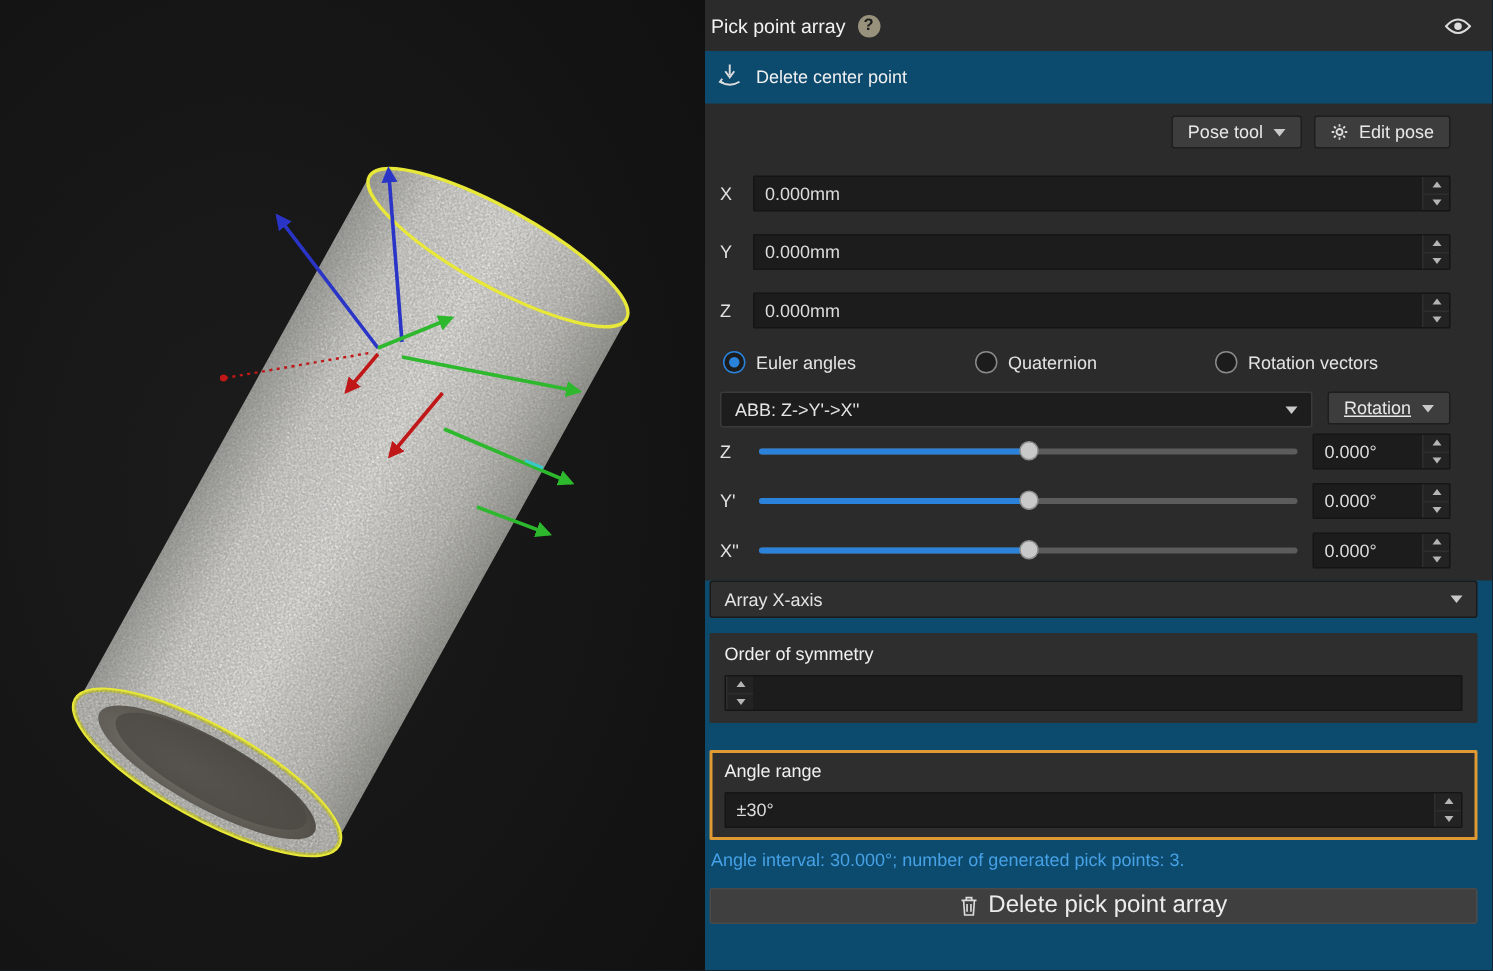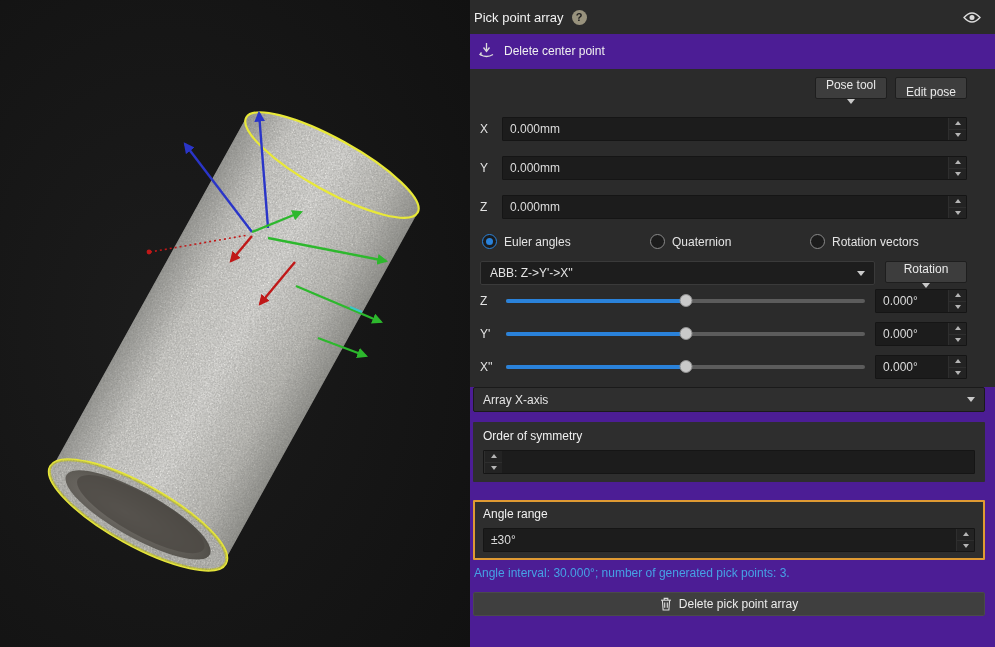--- a/index.html
+++ b/index.html
@@ -4,38 +4,38 @@
 <style>
   html,body{margin:0;padding:0;background:#111;}
   .app{width:995px;height:647px;display:flex;font-family:"Liberation Sans",sans-serif;
        font-size:12px;color:#e4e4e4;background:#242424;overflow:hidden;}
 
   
   .viewport{width:470px;height:647px;flex:none;position:relative;background:#141414;}
   .viewport svg{display:block;}
 
   
-  .panel{flex:1;display:flex;flex-direction:column;background:#4c1d95;min-width:0;}
+  .panel{flex:1;display:flex;flex-direction:column;background:#0c4a6e;min-width:0;}
 
   .panel-header{height:34px;flex:none;display:flex;align-items:center;
                 background:#2b2b2b;padding:0 12px 0 4px;}
   .panel-title{font-size:13px;color:#f2f2f2;}
   .help-badge{width:15px;height:15px;border-radius:50%;background:#98927d;color:#1d1d1d;
               font-weight:bold;font-size:11px;display:flex;align-items:center;justify-content:center;
               margin-left:8px;}
   .eye-btn{margin-left:auto;background:none;border:none;padding:2px;cursor:pointer;display:flex;}
 
   .section-row{display:flex;align-items:center;gap:9px;padding:8px 12px 6px 8px;}
   .section-label{color:#f0f0f0;}
 
   .pose-section{background:#2b2b2b;margin-top:4px;padding:8px 28px 8px 10px;}
 
   .btn{height:22px;background:#3d3d3d;border:1px solid #1e1e1e;border-radius:2px;
        display:inline-flex;align-items:center;gap:7px;padding:0 10px;color:#e8e8e8;
-       font-size:12px;font-family:inherit;cursor:pointer;flex-direction:column;}
+       font-size:12px;font-family:inherit;cursor:pointer;}
   .btn-row{display:flex;justify-content:flex-end;gap:8px;margin-bottom:18px;}
 
   .caret{display:inline-block;width:0;height:0;border-left:4px solid transparent;
          border-right:4px solid transparent;border-top:5px solid #c9c9c9;}
 
   .coord-row{display:flex;align-items:center;margin-bottom:15px;}
   .coord-label{width:22px;flex:none;}
   .field{flex:1;height:22px;background:#1c1c1c;border:1px solid #151515;border-radius:1px;
          display:flex;align-items:stretch;min-width:0;}
   .field-value{flex:1;display:flex;align-items:center;padding:0 7px;color:#dcdcdc;white-space:nowrap;overflow:hidden;}
@@ -54,21 +54,21 @@
   .radio{width:13px;height:13px;border-radius:50%;border:1px solid #8a8a8a;background:#1c1c1c;
          position:relative;flex:none;}
   .radio.selected{border-color:#2a82da;}
   .radio.selected::after{content:"";position:absolute;inset:3px;border-radius:50%;background:#2a82da;}
 
   .combo-row{display:flex;gap:10px;margin-bottom:4px;}
   .combo{height:22px;background:#1d1d1d;border:1px solid #3a3a3a;border-radius:2px;
          display:flex;align-items:center;padding:0 9px;cursor:pointer;min-width:0;}
   .combo .caret{margin-left:auto;}
   .combo.grow{flex:1;}
-  .rotation-btn{width:82px;justify-content:space-between;flex:none;}
+  .rotation-btn{width:82px;justify-content:space-between;flex:none;text-decoration:underline;}
 
   .slider-row{display:flex;align-items:center;margin-bottom:9px;}
   .slider-label{width:26px;flex:none;}
   .slider{flex:1;height:22px;position:relative;margin-right:10px;cursor:pointer;}
   .slider-track{position:absolute;left:0;right:0;top:9px;height:4px;background:#5c5c5c;border-radius:2px;}
   .slider-fill{position:absolute;left:0;top:9px;width:50%;height:4px;background:#2a82da;border-radius:2px;}
   .slider-handle{position:absolute;left:50%;top:4px;transform:translateX(-50%);width:13px;height:13px;
                  border-radius:50%;background:#c9c9c9;border:1px solid #8f8f8f;box-sizing:border-box;}
   .slider-value{width:90px;flex:none;}
 
@@ -77,21 +77,21 @@
   .axis-combo{margin:0 10px 0 3px;height:23px;background:#2f2f2f;border:1px solid #1a1a1a;}
 
   .group{margin:10px 10px 0 3px;background:#2e2e2e;border-radius:1px;padding:7px 10px 8px;}
   .group-label{margin-bottom:7px;color:#f0f0f0;}
   .group.angle{border:2px solid #df9a33;margin-top:18px;padding:5px 8px 6px;}
 
   .info{margin:6px 0 0 4px;color:#46a1e5;}
 
   .delete-btn{margin:12px 10px 0 3px;height:24px;background:#3f3f3f;border:1px solid #4a4a4a;
               border-radius:2px;display:flex;align-items:center;justify-content:center;gap:7px;
-              color:#ececec;font-family:inherit;font-size:12px;cursor:pointer;}
+              color:#ececec;font-family:inherit;font-size:16px;cursor:pointer;}
 </style>
 </head>
 <body>
 
 <div class="app">
 
   <div class="viewport">
     <svg width="470" height="647" viewBox="0 0 470 647">
       <defs>
         <radialGradient id="bg" cx="0.35" cy="0.5" r="0.9">

